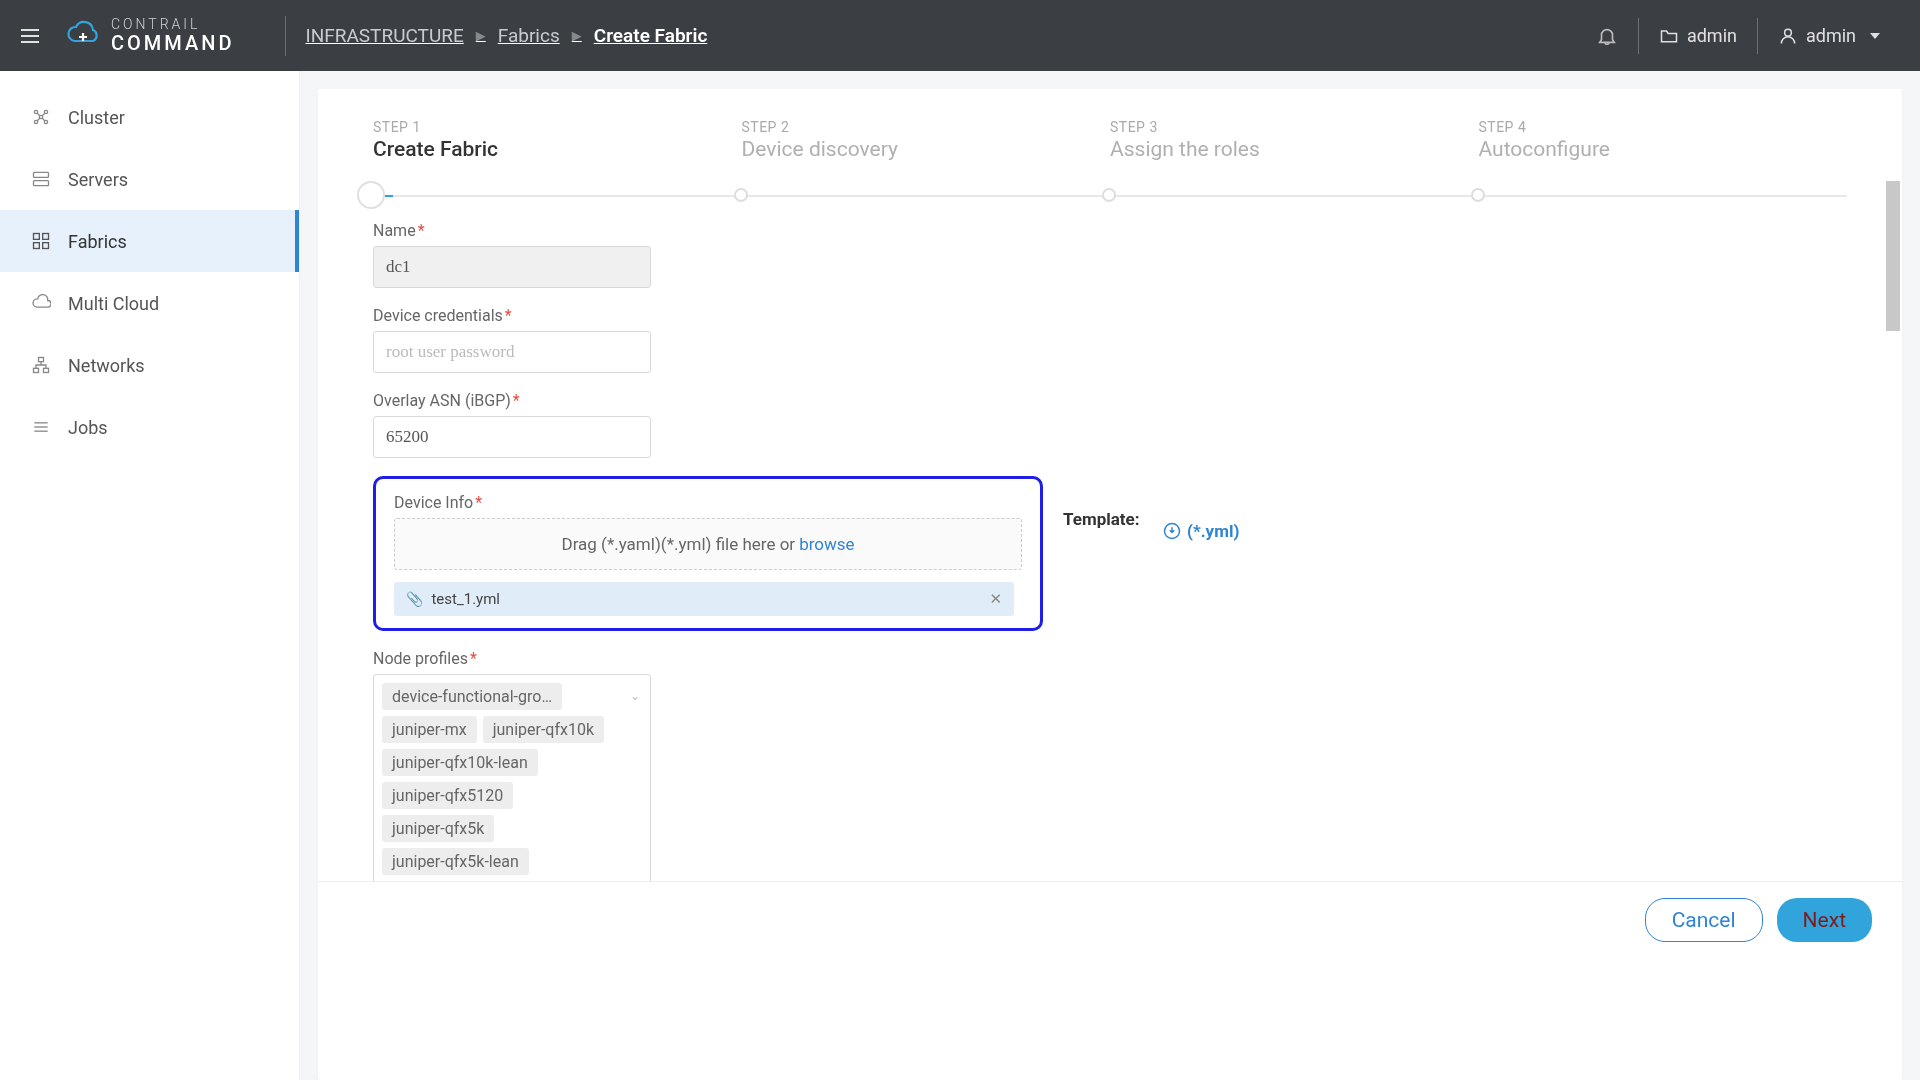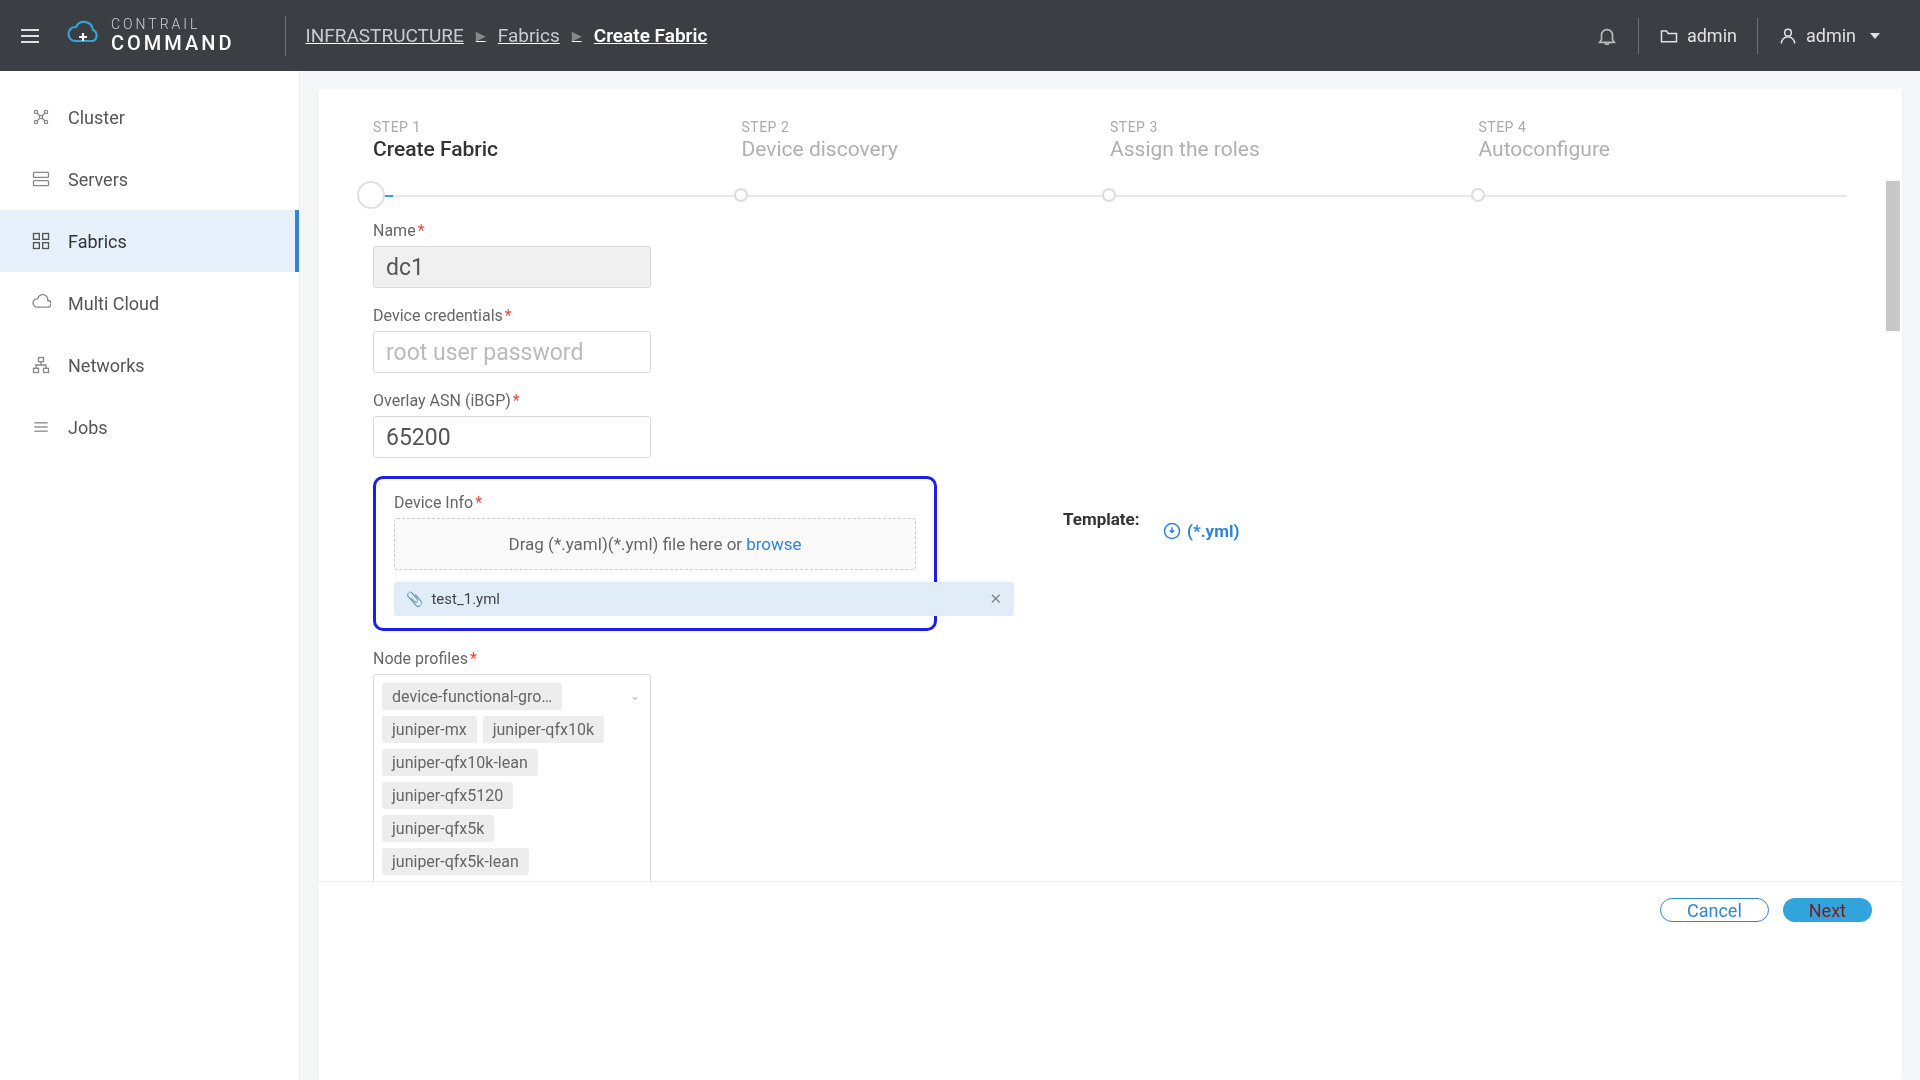--- a/index.html
+++ b/index.html
@@ -48,42 +48,42 @@
 .step:first-child .step-circle svg { stroke: #2f84d6; }
 .step-dot { width: 14px; height: 14px; border-radius: 50%; border: 2px solid #ddd; background: #fff; position: absolute; top: 69px; left: -8px; }
 
 
 .form-area { padding: 60px 55px 20px 55px; overflow-y: auto; height: 720px; position: relative; }
 .scrollbar-thumb { position: absolute; right: 2px; top: 20px; width: 14px; height: 150px; background: #c8c8c8; border-radius: 0; }
 
 .field { margin-bottom: 18px; }
 .field-label { font-size: 16px; color: #666; margin-bottom: 6px; display: block; }
 .req { color: #e74c3c; margin-left: 2px; }
-.text-input { width: 278px; height: 42px; border: 1px solid #d9d9d9; border-radius: 3px; padding: 0 12px; font-size: 23px; color: #555; background: #fff; }
+.text-input { width: 278px; height: 42px; border: 1px solid #d9d9d9; border-radius: 3px; padding: 0 12px; font-size: 17px; color: #555; background: #fff; font-family: Liberation Serif, serif; }
 .text-input.shaded { background: #f0f0f0; }
 .text-input::placeholder { color: #bbb; }
 
-.device-info-box { border: 3px solid #1e1ee6; border-radius: 10px; padding: 14px 18px 12px 18px; width: 564px; position: relative; margin-bottom: 18px; }
+.device-info-box { border: 3px solid #1e1ee6; border-radius: 10px; padding: 14px 18px 12px 18px; width: 670px; position: relative; margin-bottom: 18px; }
 .device-row { display: flex; align-items: center; gap: 20px; }
 .dropzone { flex: 1; height: 52px; border: 1px dashed #ccc; background: #fafafa; border-radius: 3px; display: flex; align-items: center; justify-content: center; font-size: 17px; color: #666; }
 .dropzone .browse { color: #2f84d6; margin-left: 4px; cursor: pointer; }
 .file-chip { margin-top: 12px; background: #e0edf9; border-radius: 3px; padding: 8px 12px; display: flex; align-items: center; gap: 8px; font-size: 15px; color: #444; width: 620px; }
 .file-chip .attach { color: #888; font-size: 14px; }
 .file-chip .close { margin-left: auto; color: #888; cursor: pointer; font-size: 15px; }
 .template-label { font-size: 17px; color: #333; font-weight: 700; position: absolute; left: 690px; top: 33px; }
 .template-link { font-size: 17px; color: #2f84d6; position: absolute; left: 790px; top: 45px; display: flex; align-items: center; gap: 6px; cursor: pointer; font-weight: bold; }
 .device-info-wrapper { position: relative; }
 
 .multi-select { width: 278px; min-height: 230px; border: 1px solid #d9d9d9; border-radius: 3px; padding: 8px 30px 8px 8px; display: flex; flex-wrap: wrap; gap: 6px; align-content: flex-start; position: relative; }
 .multi-select .drop-chev { position: absolute; right: 10px; top: 14px; color: #bbb; font-size: 12px; }
 .tag { background: #ededed; color: #666; padding: 4px 10px; border-radius: 3px; font-size: 16px; white-space: nowrap; max-width: 210px; overflow: hidden; text-overflow: ellipsis; }
 
 
 .footer { border-top: 1px solid #eee; padding: 16px 30px; display: flex; justify-content: flex-end; gap: 14px; background: #fff; }
-.btn { height: 24px; padding: 0 26px; border-radius: 20px; font-size: 18px; cursor: pointer; border: none; }
+.btn { height: 44px; padding: 0 26px; border-radius: 20px; font-size: 21px; cursor: pointer; border: none; }
 .btn-cancel { background: #fff; border: 1px solid #2f84d6; color: #2f84d6; }
 .btn-next { background: #32a4dc; color: #7f1d1d; }
 </style>
 </head>
 <body>
 
 <div class="header">
   <div class="hamburger">
     <svg viewBox="0 0 24 24" fill="none" stroke="#e0e0e0" stroke-width="2">
         <line x1="3" y1="6" x2="21" y2="6"></line>

